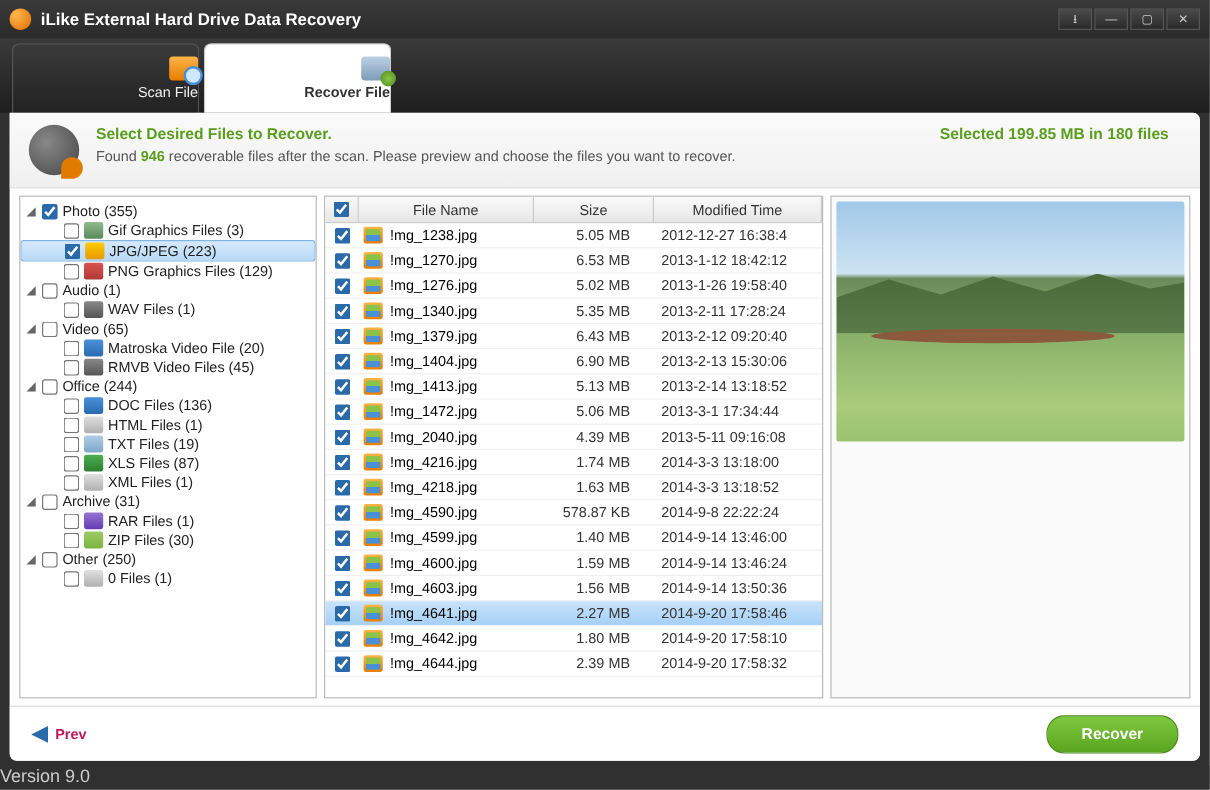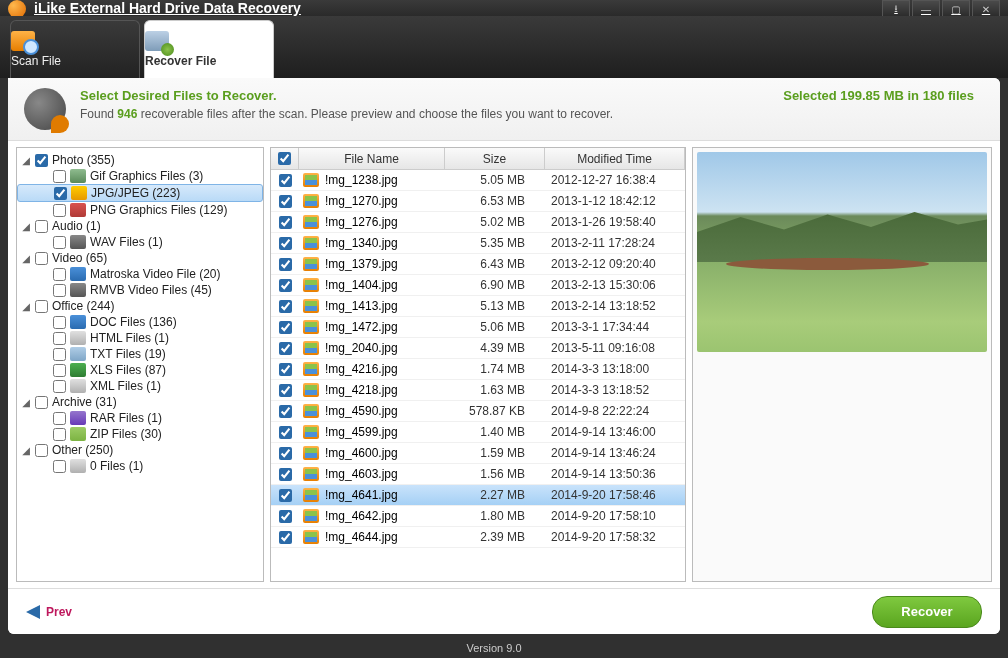--- a/index.html
+++ b/index.html
@@ -1,24 +1,24 @@
 <!DOCTYPE html>
 <html><head>
 <meta charset="utf-8">
 <style>
 * { box-sizing: border-box; margin: 0; padding: 0; }
 body { font-family: "Segoe UI", Tahoma, sans-serif; font-size: 12px; background: #2b2b2b; width: 1008px; height: 658px; overflow: hidden; }
 .window { width: 1008px; height: 658px; background: #303030; display: flex; flex-direction: column; }
-.titlebar { height: 16px; background: linear-gradient(#3a3a3a,#2a2a2a); display: flex; align-items: flex-start; padding: 0 8px; color: #fff; text-decoration: underline; }
+.titlebar { height: 32px; background: linear-gradient(#3a3a3a,#2a2a2a); display: flex; align-items: center; padding: 0 8px; color: #fff; }
 .titlebar .app-icon { width: 18px; height: 18px; border-radius: 50%; background: radial-gradient(circle at 30% 30%, #ffb84d, #e06a00); margin-right: 8px; }
 .titlebar .title { font-weight: bold; font-size: 14px; flex: 1; }
 .win-btns { display: flex; gap: 2px; }
 .win-btns .btn { width: 28px; height: 18px; background: linear-gradient(#4a4a4a,#2a2a2a); border: 1px solid #555; display: flex; align-items: center; justify-content: center; color: #ccc; font-size: 10px; cursor: pointer; }
 .tabbar { height: 62px; background: linear-gradient(#3a3a3a,#1e1e1e); display: flex; padding: 4px 10px 0 10px; gap: 4px; }
-.tab { width: 130px; height: 58px; border-radius: 6px 6px 0 0; display: flex; flex-direction: column; align-items: flex-start; justify-content: center; gap: 3px; font-size: 12px; cursor: pointer; }
+.tab { width: 156px; height: 58px; border-radius: 6px 6px 0 0; display: flex; flex-direction: column; align-items: flex-end; justify-content: center; gap: 3px; font-size: 12px; cursor: pointer; }
 .tab.inactive { background: linear-gradient(#3a3a3a,#222); color: #eee; border: 1px solid #555; border-bottom: none; }
 .tab.active { background: #fff; color: #333; border: 1px solid #ccc; border-bottom: none; font-weight: bold; }
 .tab .tab-icon { width: 24px; height: 20px; }
 .scan-icon { background: linear-gradient(#ffb347,#e67e00); border-radius: 3px; position: relative; }
 .scan-icon::after { content: ''; position: absolute; right: -4px; bottom: -4px; width: 12px; height: 12px; border: 2px solid #4a90d9; border-radius: 50%; background: #cfe7ff; }
 .recover-icon { background: linear-gradient(#bcd0e5,#7e9cb8); border-radius: 3px; position: relative; }
 .recover-icon::after { content: ''; position: absolute; right: -5px; bottom: -5px; width: 13px; height: 13px; border-radius: 50%; background: radial-gradient(#8bc34a,#4a8a1b); }
 .content { flex: 1; background: #fff; margin: 0 8px 4px 8px; border-radius: 0 6px 6px 6px; display: flex; flex-direction: column; overflow: hidden; }
 .banner { padding: 10px 16px; border-bottom: 1px solid #dcdcdc; display: flex; align-items: flex-start; gap: 14px; background: linear-gradient(#fafafa,#f0f0f0); }
 .banner-icon { width: 42px; height: 42px; border-radius: 50%; background: radial-gradient(circle at 35% 35%, #888, #444); position: relative; flex-shrink:0;}
@@ -69,21 +69,21 @@
 .row .cell-size { width: 100px; text-align: right; padding-right: 20px; color: #333; }
 .row .cell-time { width: 140px; text-align: left; padding-left: 6px; color: #333; white-space: nowrap; overflow: hidden;}
 .preview { width: 300px; border: 1px solid #bbb; background: #fafafa; display: flex; align-items: flex-start; justify-content: center; padding: 4px; }
 .preview-img { width: 100%; height: 200px; background: linear-gradient(to bottom, #a0c8e8 0%, #cde3f2 30%, #6b8a5a 32%, #89b06a 55%, #a8cc7a 85%, #9bc470 100%); position: relative; border-radius: 2px; overflow:hidden;}
 .preview-img::before { content:''; position:absolute; left:0; right:0; top:30%; height:25%; background: linear-gradient(to bottom, #4a6a3a, #5a7a4a); clip-path: polygon(0 40%, 15% 10%, 30% 35%, 45% 5%, 60% 30%, 75% 0%, 90% 25%, 100% 15%, 100% 100%, 0 100%); }
 .preview-img::after { content:''; position:absolute; left:10%; right:20%; top:53%; height:6%; background: #8b5a3c; border-radius: 50%; }
 .footer { height: 46px; display: flex; align-items: center; padding: 0 18px; border-top: 1px solid #ddd; background: #fff; }
 .prev-btn { display: flex; align-items: center; gap: 6px; color: #be185d; font-weight: bold; cursor: pointer; }
 .prev-btn .arrow { width: 0; height: 0; border-top: 7px solid transparent; border-bottom: 7px solid transparent; border-right: 14px solid #2a6aa8; }
 .recover-btn { margin-left: auto; width: 110px; height: 32px; background: linear-gradient(#7fc93f,#5aa51f); border: 1px solid #4a8a1b; border-radius: 15px; color: #fff; font-weight: bold; font-size: 13px; cursor: pointer; display:flex; align-items:center; justify-content:center;}
-.version-bar { height: 20px; background: #303030; color: #ccc; font-size: 11px; text-align: center; padding-right: 20px; line-height: 20px; }
+.version-bar { height: 20px; background: #303030; color: #ccc; font-size: 15px; text-align: left; padding-right: 20px; line-height: 20px; }
 input[type=checkbox] { accent-color: #2a6aa8; width:13px; height:13px;}
 .tree::-webkit-scrollbar, .table-body::-webkit-scrollbar { width:16px; height:16px; }
 .tree::-webkit-scrollbar-thumb, .table-body::-webkit-scrollbar-thumb { background:#c0c0c0; border-radius:8px; border:3px solid #f0f0f0;}
 .tree::-webkit-scrollbar-track, .table-body::-webkit-scrollbar-track { background:#f0f0f0;}
 </style>
 </head>
 <body>
 
 <div class="window">
   <div class="titlebar">

